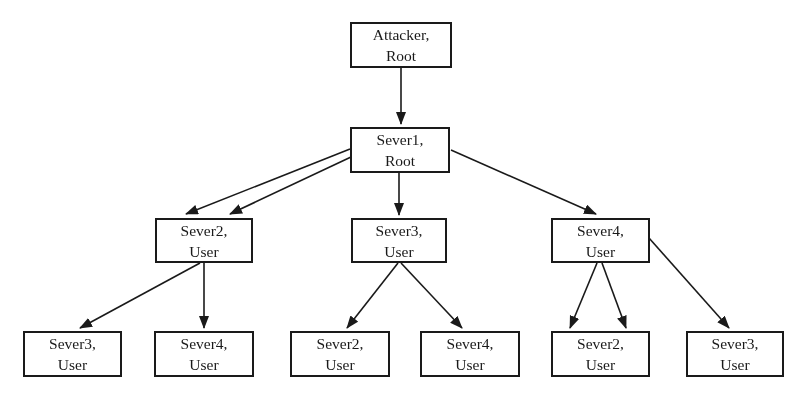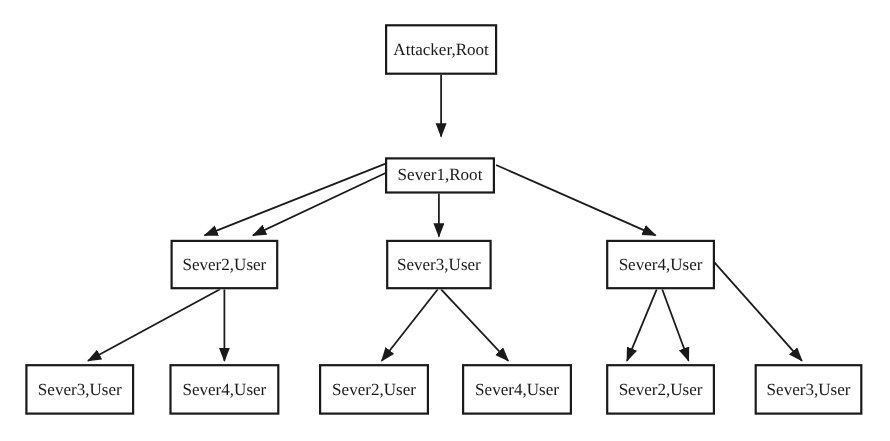--- a/index.html
+++ b/index.html
@@ -26,34 +26,34 @@
   #edges-svg line {
     stroke: #1a1a1a;
     stroke-width: 1.6;
   }
   .node {
     position: absolute;
     box-sizing: border-box;
     background: #ffffff;
     border: 2px solid #1a1a1a;
     display: flex;
-    flex-direction: row;
+    flex-direction: column;
     justify-content: center;
     align-items: center;
     text-align: center;
     font-size: 15.5px;
     line-height: 21px;
     color: #1a1a1a;
     z-index: 1;
   }
   .node span { display: block; white-space: nowrap; }
 
   
   #n-attacker   { left: 350px; top:  22px; width: 102px; height: 46px; }
-  #n-sever1     { left: 350px; top: 127px; width: 100px; height: 33px; margin-top: 16px; }
+  #n-sever1     { left: 350px; top: 127px; width: 100px; height: 46px; }
   #n-m-sever2   { left: 155px; top: 218px; width:  98px; height: 45px; }
   #n-m-sever3   { left: 351px; top: 218px; width:  96px; height: 45px; }
   #n-m-sever4   { left: 551px; top: 218px; width:  99px; height: 45px; }
   #n-b1-sever3  { left:  23px; top: 331px; width:  99px; height: 46px; }
   #n-b2-sever4  { left: 154px; top: 331px; width: 100px; height: 46px; }
   #n-b3-sever2  { left: 290px; top: 331px; width: 100px; height: 46px; }
   #n-b4-sever4  { left: 420px; top: 331px; width: 100px; height: 46px; }
   #n-b5-sever2  { left: 551px; top: 331px; width:  99px; height: 46px; }
   #n-b6-sever3  { left: 686px; top: 331px; width:  98px; height: 46px; }
 </style>

